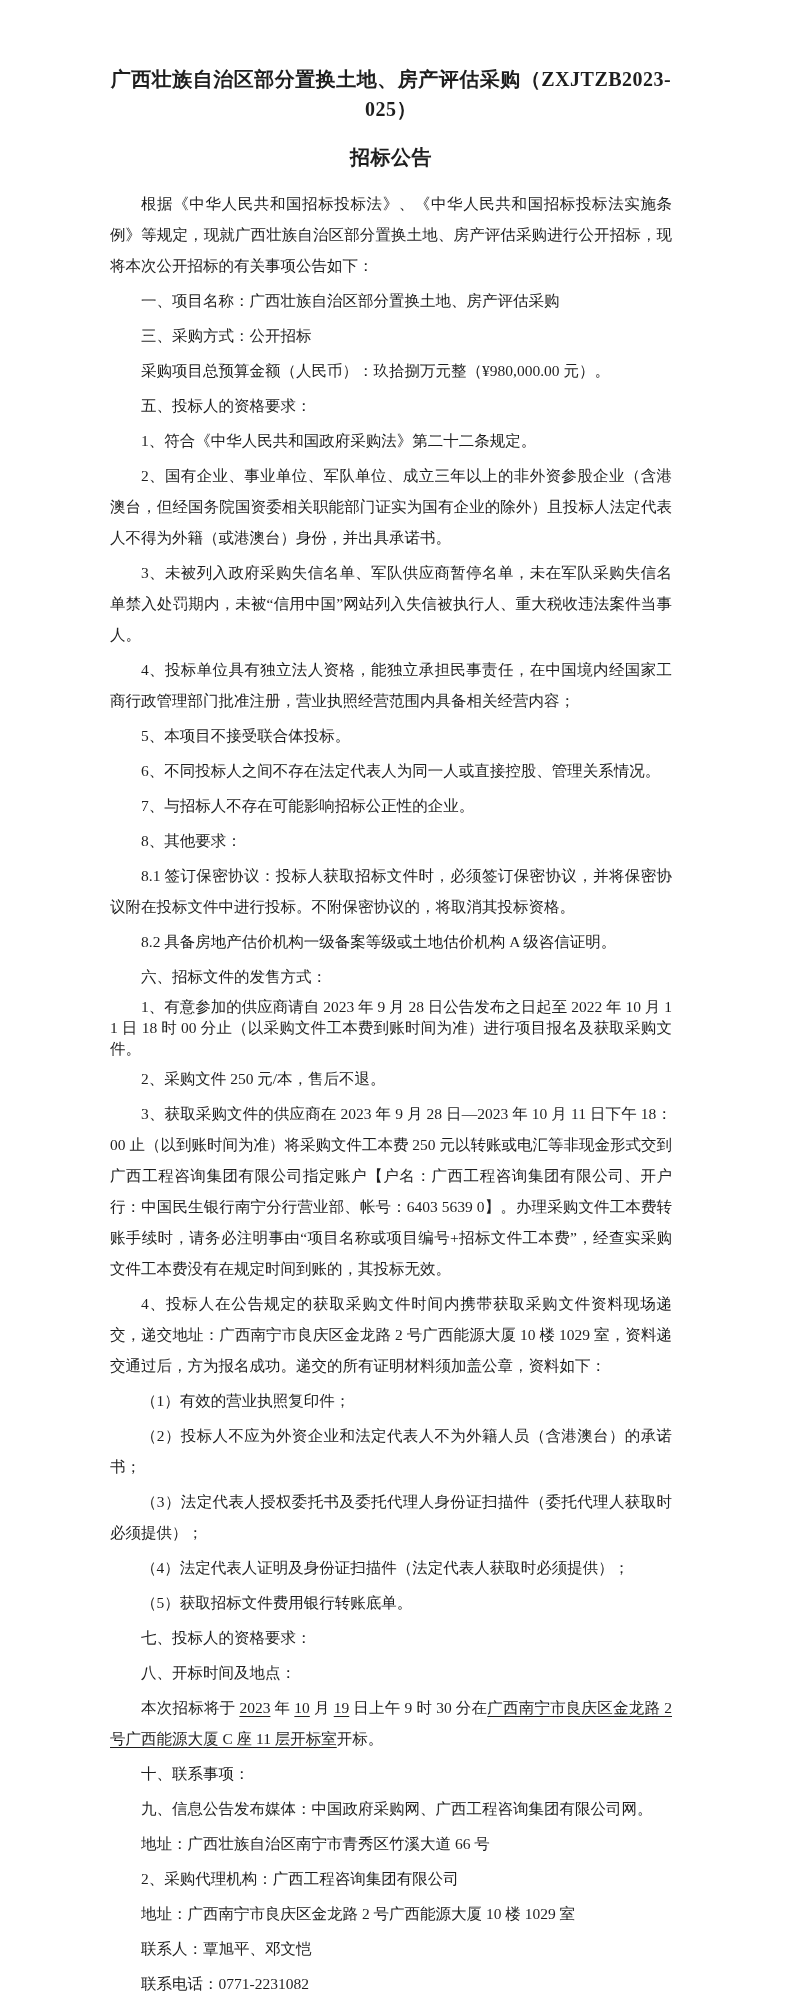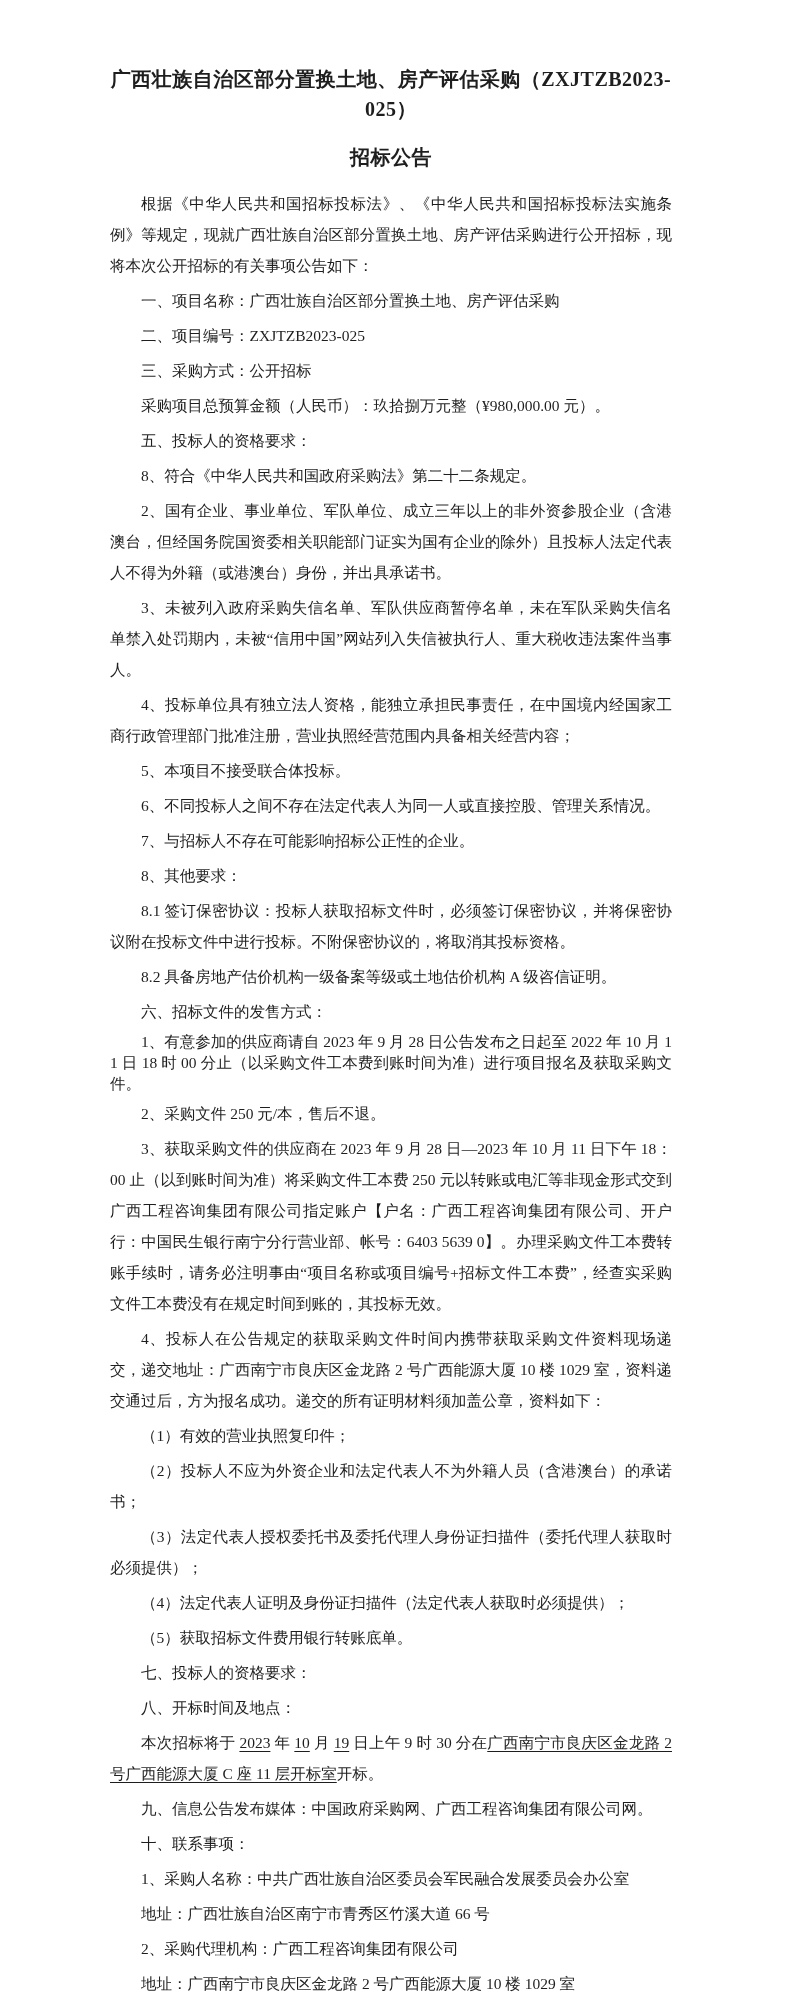--- a/index.html
+++ b/index.html
@@ -36,25 +36,24 @@
 </style>
 </head>
 <body>
 
 <div class="page">
   <h1 class="title">广西壮族自治区部分置换土地、房产评估采购（ZXJTZB2023-025）</h1>
   <h1 class="title second">招标公告</h1>
   <div>
       <p class="para"><span>根据《中华人民共和国招标投标法》、《中华人民共和国招标投标法实施条例》等规定，现就广西壮族自治区部分置换土地、房产评估采购进行公开招标，现将本次公开招标的有关事项公告如下：</span></p>
       <p class="para"><span>一、项目名称：广西壮族自治区部分置换土地、房产评估采购</span></p>
-      <p class="para"><span>二、项目编号：ZXJTZB2023-025</span></p>
       <p class="para"><span>三、采购方式：公开招标</span></p>
       <p class="para"><span>采购项目总预算金额（人民币）：玖拾捌万元整（¥980,000.00 元）。</span></p>
       <p class="para"><span>五、投标人的资格要求：</span></p>
-      <p class="para"><span>8、符合《中华人民共和国政府采购法》第二十二条规定。</span></p>
+      <p class="para"><span>1、符合《中华人民共和国政府采购法》第二十二条规定。</span></p>
       <p class="para"><span>2、国有企业、事业单位、军队单位、成立三年以上的非外资参股企业（含港澳台，但经国务院国资委相关职能部门证实为国有企业的除外）且投标人法定代表人不得为外籍（或港澳台）身份，并出具承诺书。</span></p>
       <p class="para"><span>3、未被列入政府采购失信名单、军队供应商暂停名单，未在军队采购失信名单禁入处罚期内，未被“信用中国”网站列入失信被执行人、重大税收违法案件当事人。</span></p>
       <p class="para"><span>4、投标单位具有独立法人资格，能独立承担民事责任，在中国境内经国家工商行政管理部门批准注册，营业执照经营范围内具备相关经营内容；</span></p>
       <p class="para"><span>5、本项目不接受联合体投标。</span></p>
       <p class="para"><span>6、不同投标人之间不存在法定代表人为同一人或直接控股、管理关系情况。</span></p>
       <p class="para"><span>7、与招标人不存在可能影响招标公正性的企业。</span></p>
       <p class="para"><span>8、其他要求：</span></p>
       <p class="para"><span>8.1 签订保密协议：投标人获取招标文件时，必须签订保密协议，并将保密协议附在投标文件中进行投标。不附保密协议的，将取消其投标资格。</span></p>
       <p class="para"><span>8.2 具备房地产估价机构一级备案等级或土地估价机构 A 级咨信证明。</span></p>
       <p class="para"><span>六、招标文件的发售方式：</span></p>
@@ -63,22 +62,21 @@
       <p class="para"><span>3、获取采购文件的供应商在 2023 年 9 月 28 日—2023 年 10 月 11 日下午 18：00 止（以到账时间为准）将采购文件工本费 250 元以转账或电汇等非现金形式交到广西工程咨询集团有限公司指定账户【户名：广西工程咨询集团有限公司、开户行：中国民生银行南宁分行营业部、帐号：6403 5639 0】。办理采购文件工本费转账手续时，请务必注明事由“项目名称或项目编号+招标文件工本费”，经查实采购文件工本费没有在规定时间到账的，其投标无效。</span></p>
       <p class="para"><span>4、投标人在公告规定的获取采购文件时间内携带获取采购文件资料现场递交，递交地址：广西南宁市良庆区金龙路 2 号广西能源大厦 10 楼 1029 室，资料递交通过后，方为报名成功。递交的所有证明材料须加盖公章，资料如下：</span></p>
       <p class="para"><span>（1）有效的营业执照复印件；</span></p>
       <p class="para"><span>（2）投标人不应为外资企业和法定代表人不为外籍人员（含港澳台）的承诺书；</span></p>
       <p class="para"><span>（3）法定代表人授权委托书及委托代理人身份证扫描件（委托代理人获取时必须提供）；</span></p>
       <p class="para"><span>（4）法定代表人证明及身份证扫描件（法定代表人获取时必须提供）；</span></p>
       <p class="para"><span>（5）获取招标文件费用银行转账底单。</span></p>
       <p class="para"><span>七、投标人的资格要求：</span></p>
       <p class="para"><span>八、开标时间及地点：</span></p>
       <p class="para"><span>本次招标将于 </span><span class="u">2023</span><span> 年 </span><span class="u">10</span><span> 月 </span><span class="u">19</span><span> 日上午 9 时 30 分在</span><span class="u">广西南宁市良庆区金龙路 2 号广西能源大厦 C 座 11 层开标室</span><span>开标。</span></p>
+      <p class="para"><span>十、联系事项：</span></p>
       <p class="para"><span>九、信息公告发布媒体：中国政府采购网、广西工程咨询集团有限公司网。</span></p>
-      <p class="para"><span>十、联系事项：</span></p>
-      <p class="para"><span>1、采购人名称：中共广西壮族自治区委员会军民融合发展委员会办公室</span></p>
       <p class="para"><span>地址：广西壮族自治区南宁市青秀区竹溪大道 66 号</span></p>
       <p class="para"><span>2、采购代理机构：广西工程咨询集团有限公司</span></p>
       <p class="para"><span>地址：广西南宁市良庆区金龙路 2 号广西能源大厦 10 楼 1029 室</span></p>
       <p class="para"><span>联系人：覃旭平、邓文恺</span></p>
       <p class="para"><span>联系电话：0771-2231082</span></p>
     </div>
 </div>
 
 </body></html>

